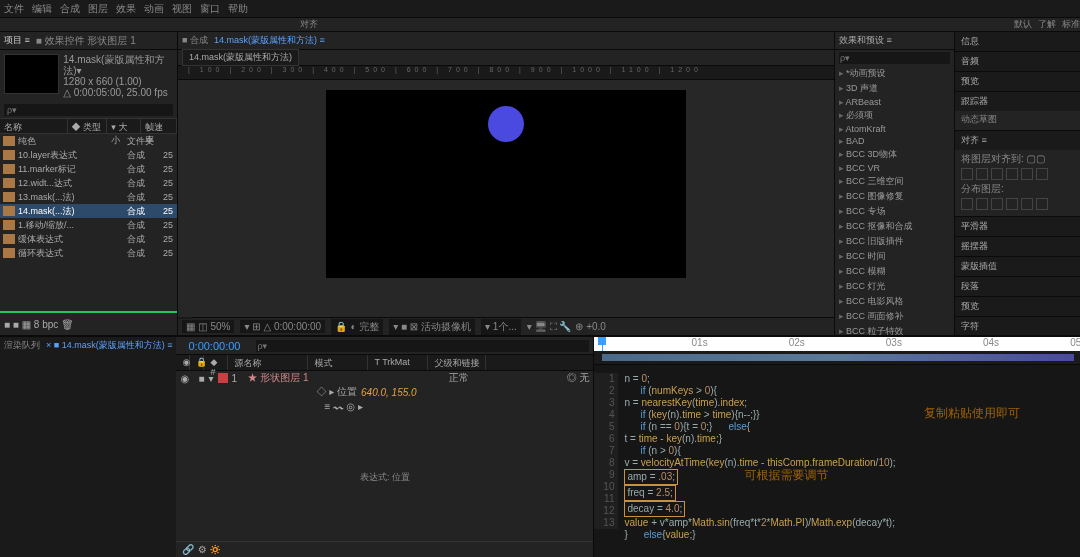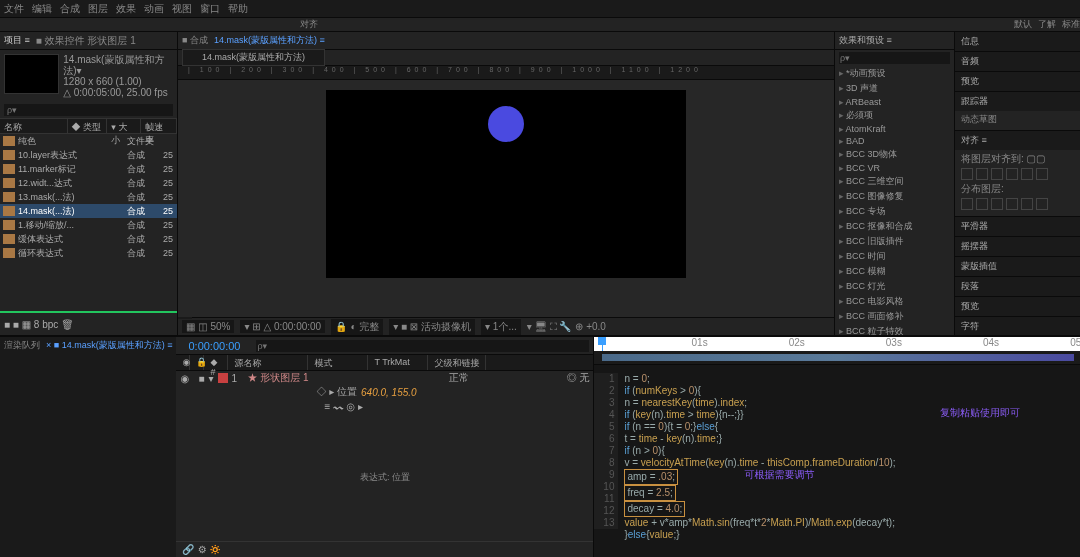--- a/index.html
+++ b/index.html
@@ -28,21 +28,21 @@
 .project .row .nm { flex: 1; font-size: 9px; white-space: nowrap; overflow: hidden; }
 .project .row .tp { width: 30px; font-size: 9px; }
 .project .row .sz { width: 20px; font-size: 9px; text-align: right; padding-right: 4px; }
 .project .foot { height: 16px; border-top: 2px solid #22c55e; display: flex; align-items: center; gap: 4px; padding: 11px 4px; }
 
 .viewer { flex: 1; background: #232323; display: flex; flex-direction: column; }
 .viewer .tabs { height: 18px; display: flex; align-items: center; padding: 0 4px; gap: 6px; border-bottom: 1px solid #0a0a0a; }
 .viewer .tabs .a { color: #888; font-size: 9px; }
 .viewer .tabs .b { color: #5aa0ff; font-size: 9px; }
 .viewer .subtab { height: 16px; display: flex; align-items: center; padding: 0 4px; border-bottom: 1px solid #0a0a0a; }
-.viewer .subtab span { background: #1a1a1a; padding: 1px 19px; font-size: 9px; border: 1px solid #333; }
+.viewer .subtab span { background: #1a1a1a; padding: 1px 6px; font-size: 9px; border: 1px solid #333; }
 .viewer .ruler { height: 14px; background: #1a1a1a; border-bottom: 1px solid #0a0a0a; font-size: 7px; color: #666; padding-left: 10px; letter-spacing: 4px; overflow: hidden; white-space: nowrap; }
 .viewer .canvas { flex: 1; background: #272727; position: relative; display: flex; align-items: flex-start; justify-content: center; padding-top: 10px; }
 .viewer .canvas .comp { width: 360px; height: 188px; background: #000; position: relative; }
 .viewer .canvas .comp .circle { position: absolute; width: 36px; height: 36px; background: #4a4ae0; border-radius: 50%; left: 50%; top: 16px; transform: translateX(-50%); }
 .viewer .vruler { position: absolute; left: 0; top: 48px; bottom: 16px; width: 14px; background: #1a1a1a; }
 .viewer .foot { height: 18px; border-top: 1px solid #0a0a0a; display: flex; align-items: center; gap: 6px; padding: 0 4px; font-size: 9px; color: #888; }
 .viewer .foot .sel { background: #161616; padding: 1px 4px; }
 
 .right { width: 246px; display: flex; background: #232323; border-left: 1px solid #0a0a0a; }
 .effects { width: 120px; border-right: 1px solid #0a0a0a; display: flex; flex-direction: column; }
@@ -85,25 +85,25 @@
 .tl .rt .ruler { height: 14px; background: #ffffff; display: flex; font-size: 8px; color: #888; position: relative; }
 .tl .rt .ruler .ph { position: absolute; left: 8px; top: 0; width: 1px; height: 14px; background: #3a9fff; }
 .tl .rt .ruler .ph::before { content: ""; position: absolute; top: 0; left: -4px; width: 8px; height: 8px; background: #3a9fff; }
 .tl .rt .ruler .tk { position: absolute; }
 .tl .rt .bar { height: 14px; background: #1a1a1a; border-bottom: 1px solid #0a0a0a; position: relative; }
 .tl .rt .bar .seg { position: absolute; left: 8px; top: 3px; right: 6px; height: 7px; background: linear-gradient(90deg, #4a6a8a 0%, #5a7a9a 50%, #4a4aa0 100%); }
 .tl .rt .editor { flex: 1; background: #161616; position: relative; padding: 8px 0 0 30px; font-family: Consolas, monospace; font-size: 9px; line-height: 12px; }
 .tl .rt .editor .gutter { position: absolute; left: 0; top: 8px; width: 24px; text-align: right; color: #555; }
 .tl .rt .editor .gutter div { height: 12px; padding-right: 4px; background: #1f1f1f; }
 .tl .rt .editor .ln { white-space: pre; color: #9aa; }
-.tl .rt .editor .kw { color: #5a9fd4; }
+.tl .rt .editor .kw { color: #5a9fd4; margin-left: 16px; }
 .tl .rt .editor .fn { color: #c8a050; }
 .tl .rt .editor .num { color: #b8906a; }
 .tl .rt .editor .box1 { border: 1px solid #c89040; padding: 1px 2px; display: inline-block; }
-.tl .rt .editor .ann { position: absolute; color: #8b5cf6; font-family: Liberation Sans, sans-serif; font-size: 10px; }
+.tl .rt .editor .ann { position: absolute; color: #a16207; font-family: Liberation Sans, sans-serif; font-size: 12px; }
 </style>
 </head>
 <body>
 
 <div class="app">
   <div class="menubar">
     <span>文件</span>
     <span>编辑</span>
     <span>合成</span>
     <span>图层</span>

